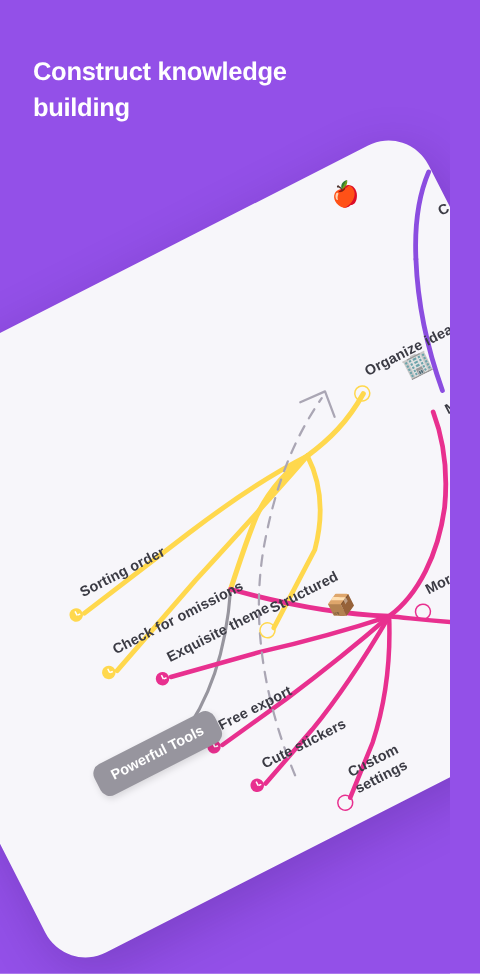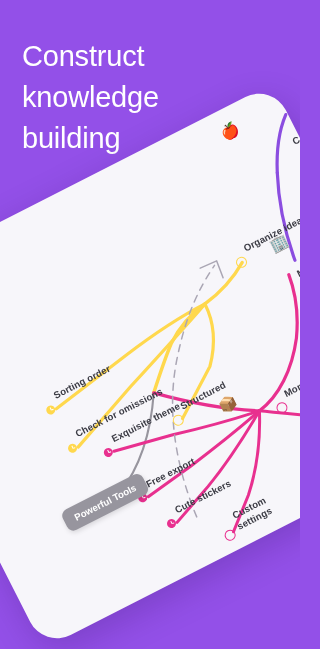--- a/index.html
+++ b/index.html
@@ -17,22 +17,22 @@
     overflow:hidden;
     background:#9350e8;
   }
 
   
   .headline{
     position:absolute;
     left:22px; top:36px;
     width:264px;
     color:#ffffff;
-    font-size:29px;
-    font-weight:400;
+    font-size:17px;
+    font-weight:700;
     line-height:1.42;
     letter-spacing:-0.2px;
     white-space:pre-line;
   }
 
   
   .card-wrap{
     position:absolute;
     left:-72px; top:166px;
     width:460px; height:400px;

